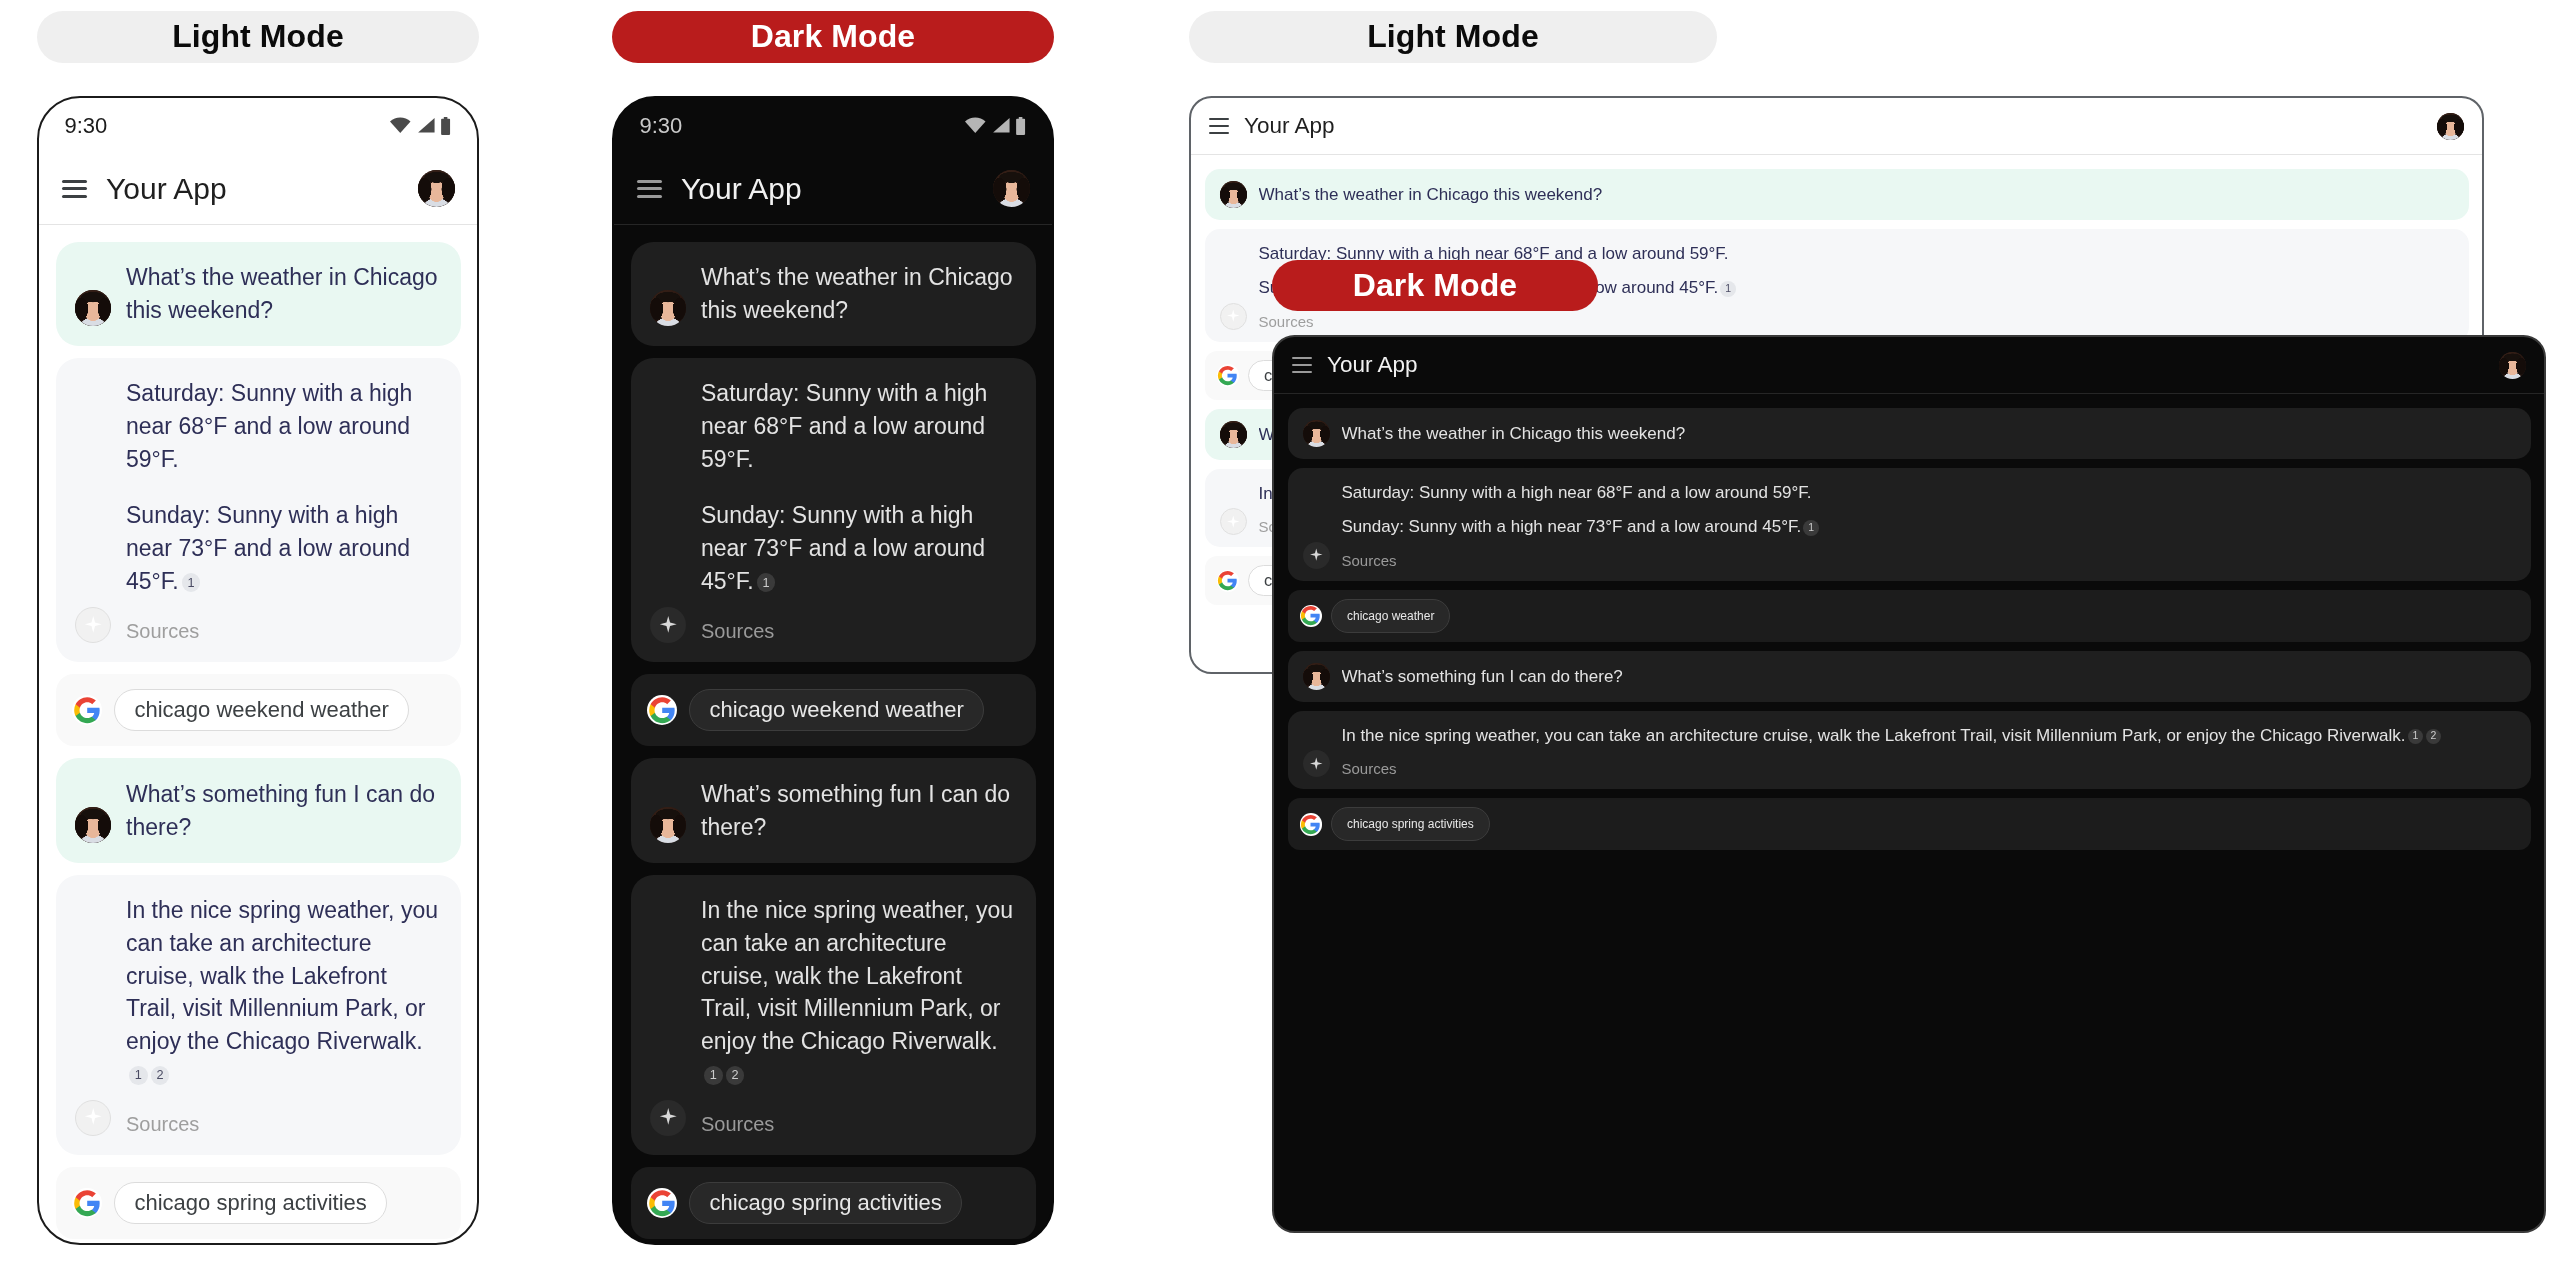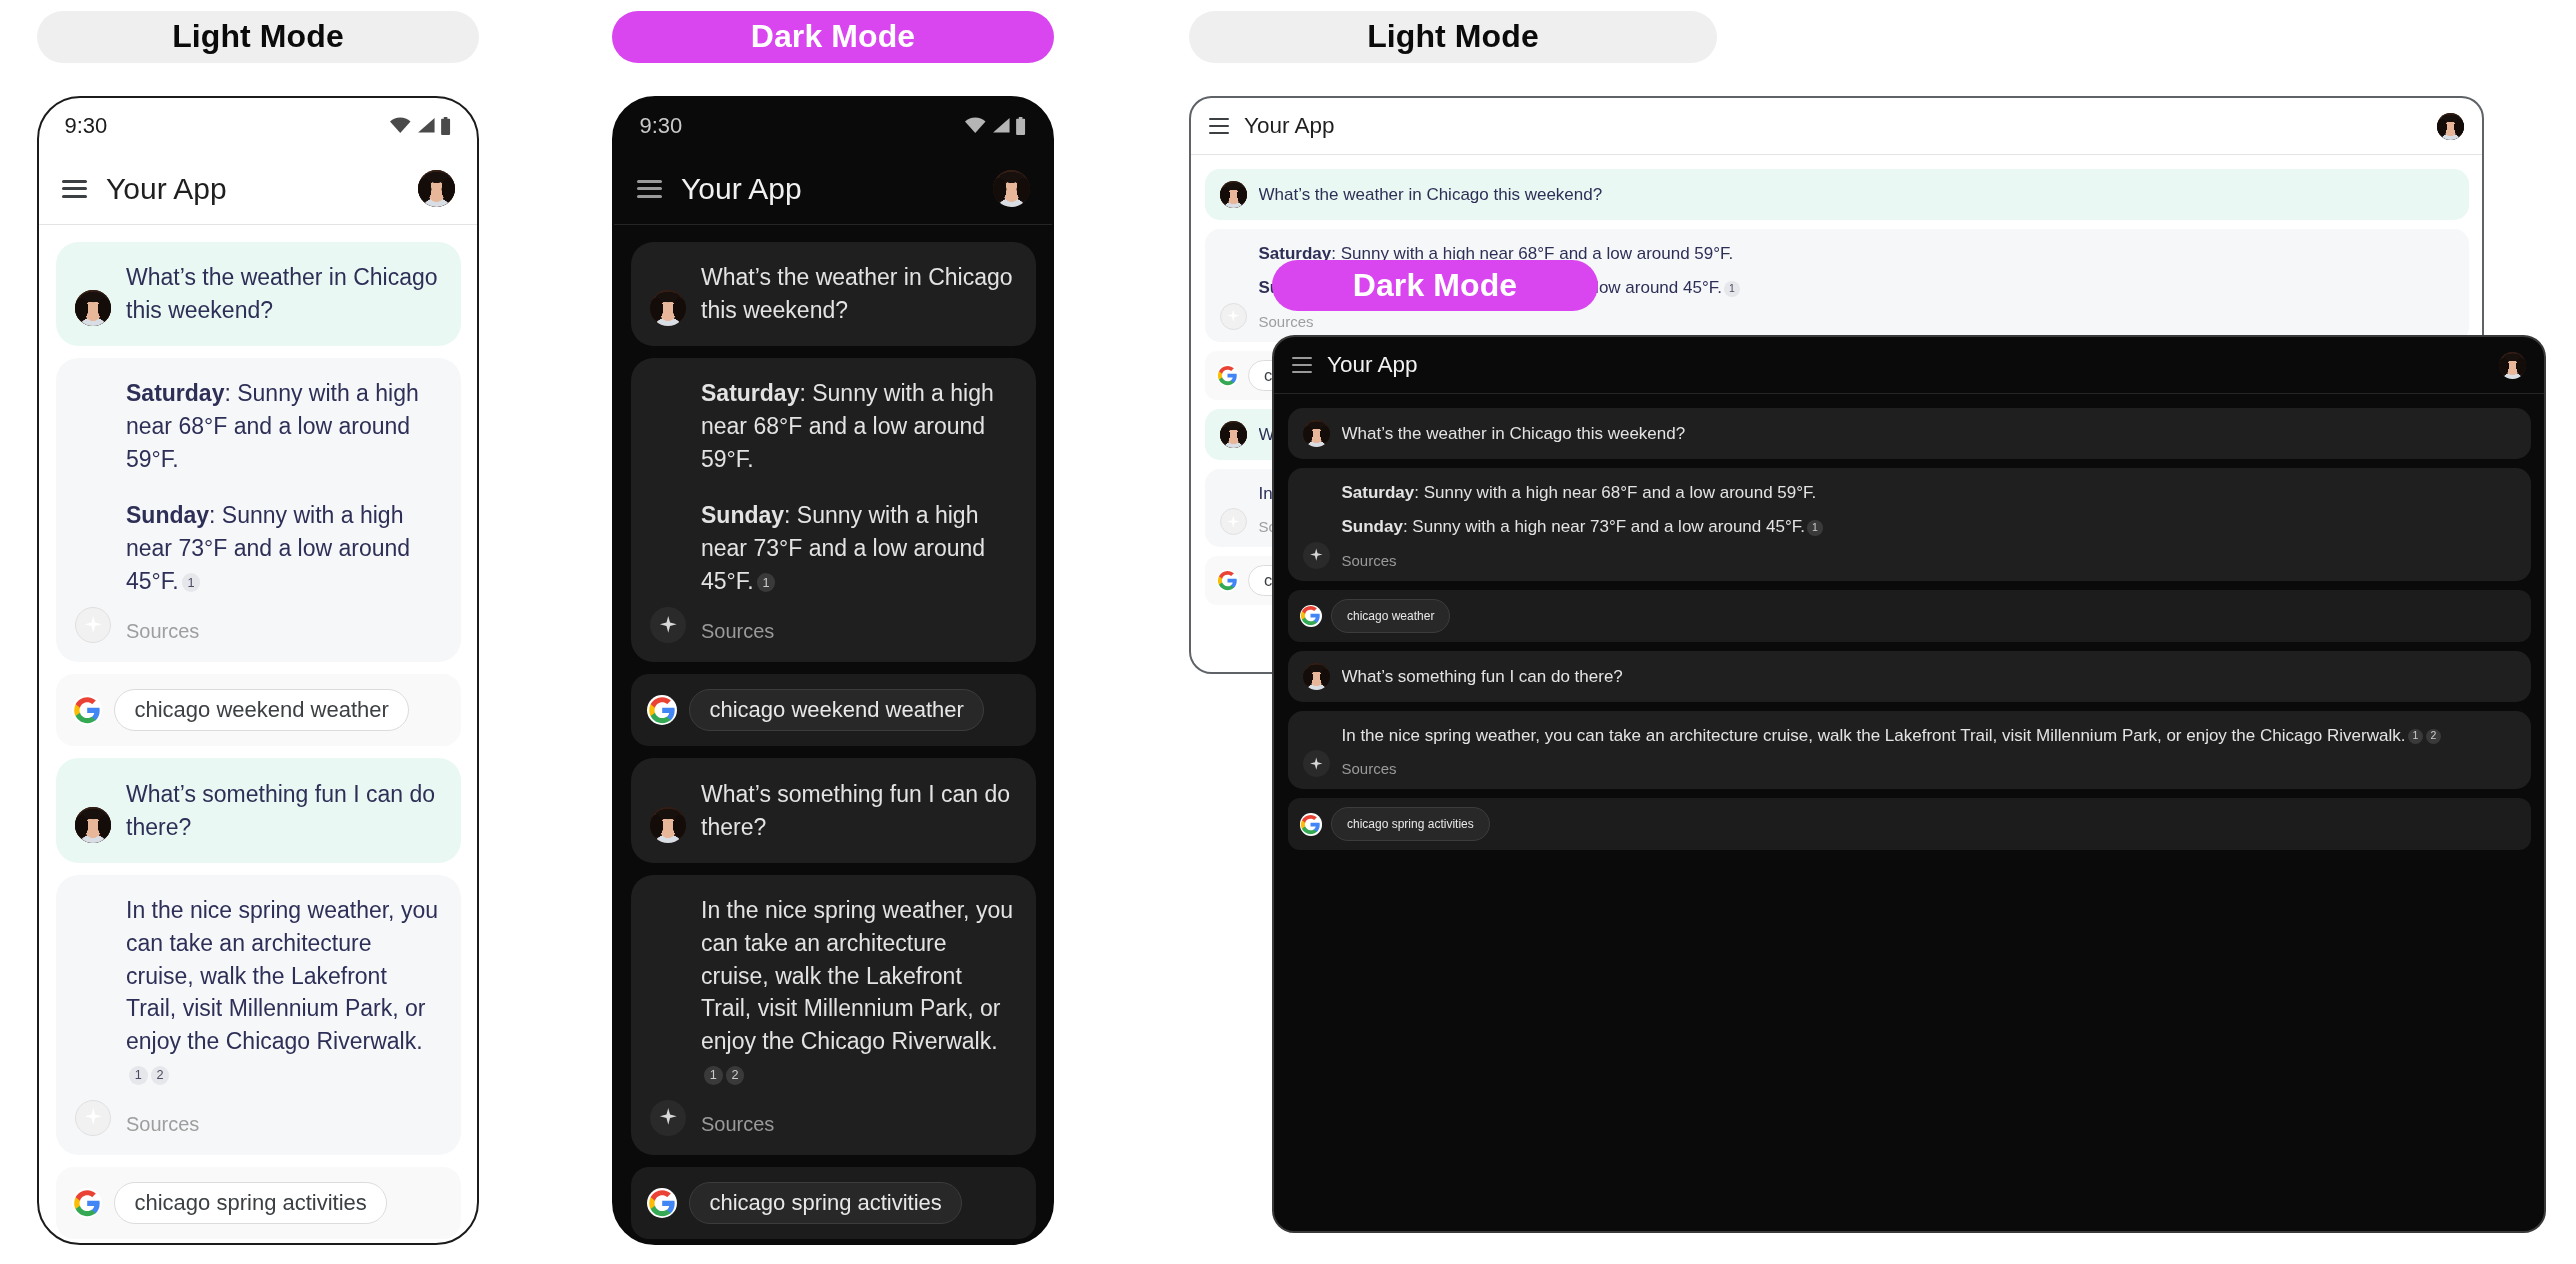--- a/index.html
+++ b/index.html
@@ -13,21 +13,21 @@
 
   
   .mode-pill {
     position: absolute;
     display: flex; align-items: center; justify-content: center;
     border-radius: 748px;
     font-size: 32px; font-weight: 700;
     letter-spacing: 0.1px;
   }
   .mode-pill.light { background: #efefef; color: #0b0b0b; }
-  .mode-pill.dark  { background: #d946ef; color: #ffffff; }
+  .mode-pill.dark  { background: #b91c1c; color: #ffffff; }
 
   
   .phone {
     position: absolute;
     border-radius: 43px;
     overflow: hidden;
   }
   .phone.light { background: #ffffff; border: 2.2px solid #1b1b1b; }
   .phone.dark  { background: #0a0a0a; border: 2.2px solid #0a0a0a; }
 
@@ -117,21 +117,21 @@
 
   .user-bubble.light { background: #e9f8f2; }
   .user-bubble.dark  { background: #1f1f1f; }
   .ai-bubble.light   { background: #f6f7f9; }
   .ai-bubble.dark    { background: #1f1f1f; }
   .chipbar.light     { background: #f9f9f9; }
   .chipbar.dark      { background: #1c1c1c; }
 
   .msg-text.light { color: #2e2f57; }
   .msg-text.dark  { color: #e3e3e3; }
-  .msg-text b { font-weight: 700; }
+  .msg-text b { font-weight: 400; }
   .msg-line + .msg-line { margin-top: 1.05em; }
 
   .sources.light { color: #9e9e9e; }
   .sources.dark  { color: #9a9a9a; }
 
   .cite {
     display: inline-flex; align-items: center; justify-content: center;
     border-radius: 50%;
     vertical-align: middle;
     font-weight: 400;

